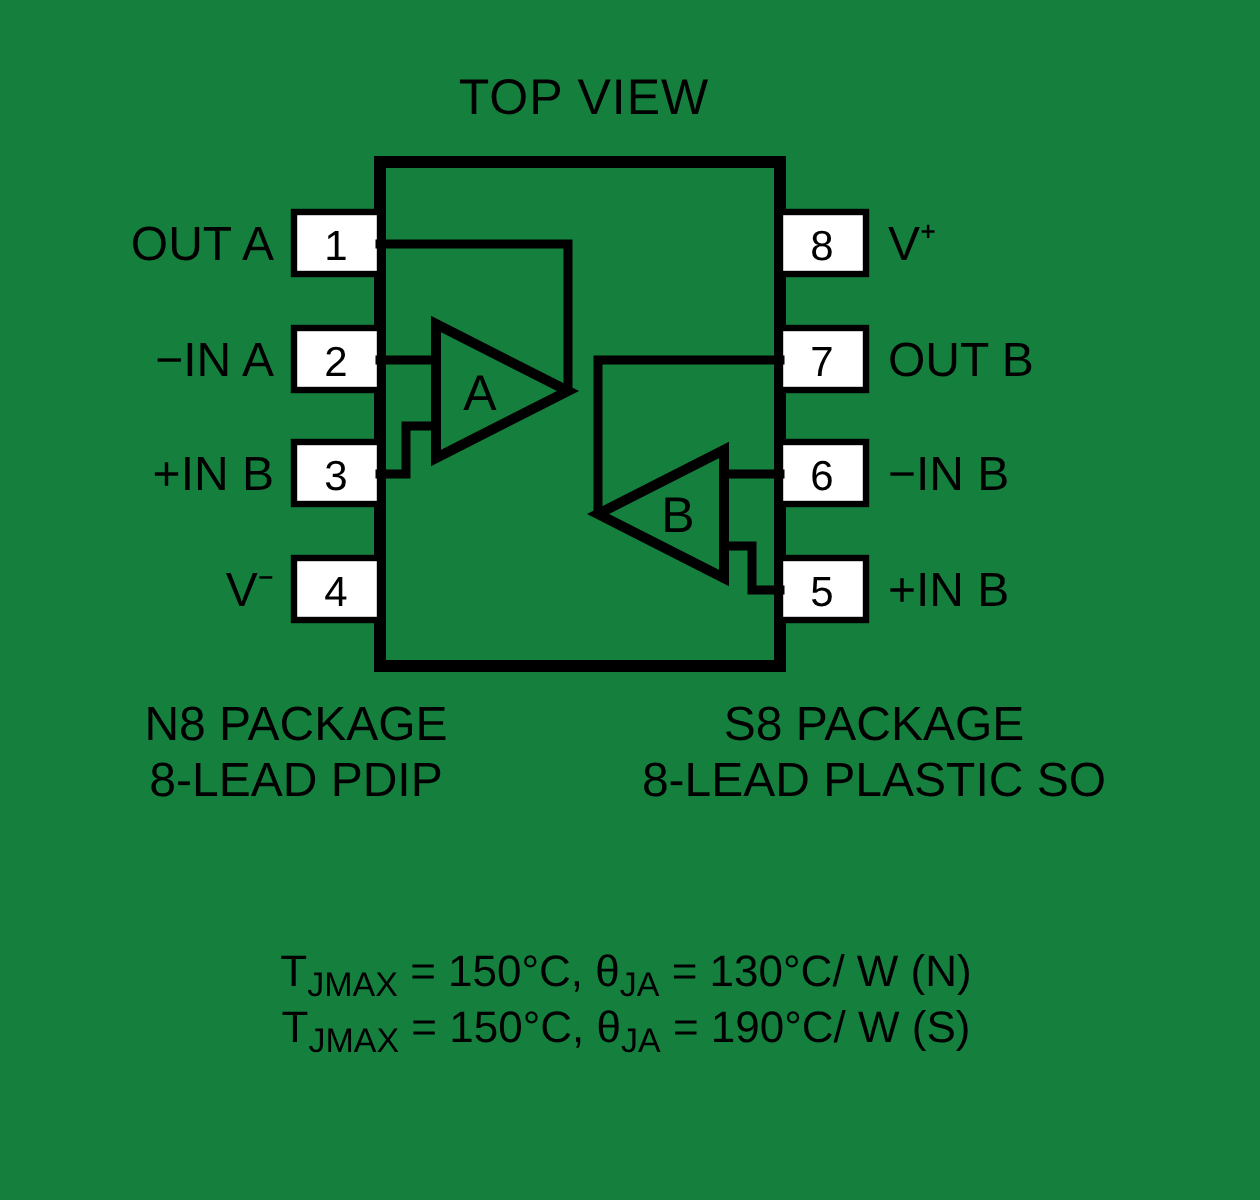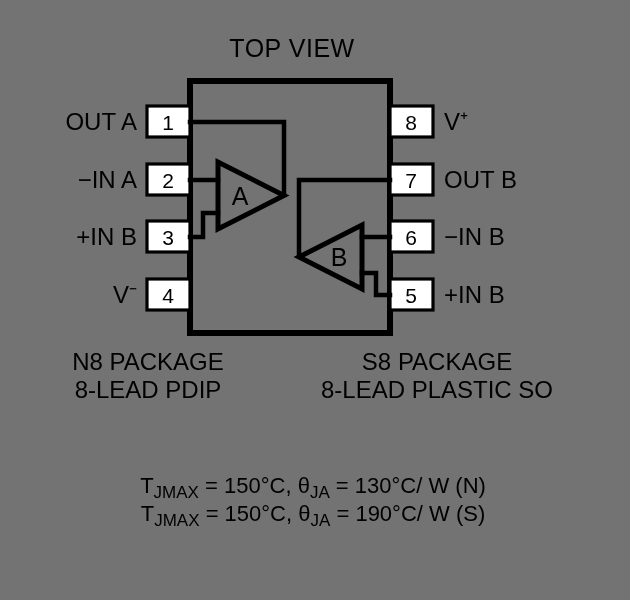--- a/index.html
+++ b/index.html
@@ -4,21 +4,21 @@
 <style>
   html, body {
     margin: 0;
     padding: 0;
     background: #ffffff;
   }
   .page {
     position: relative;
     width: 630px;
     height: 600px;
-    background: #737373;
+    background: #15803d;
     overflow: hidden;
   }
   svg text {
     font-family: "Liberation Sans", sans-serif;
     fill: #000000;
   }
   .title      { font-size: 25px; text-anchor: middle; letter-spacing: 0.5px; }
   .pin-num    { font-size: 21px; text-anchor: middle; }
   .pin-label  { font-size: 24px; }
   .left-label { text-anchor: end; }

